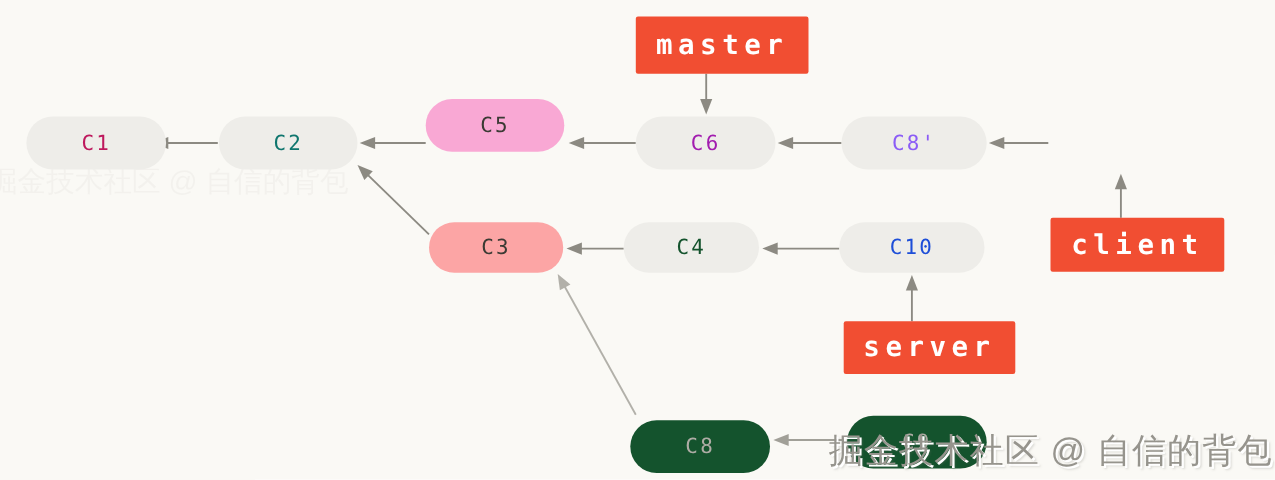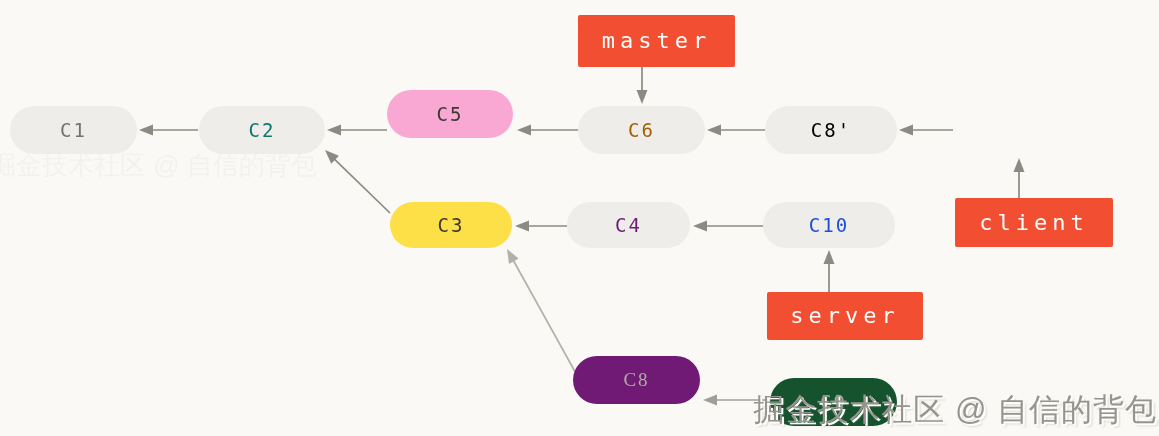--- a/index.html
+++ b/index.html
@@ -23,23 +23,24 @@
     text-align:center;
     font-size:19px;
     letter-spacing:2px;
     font-family:"DejaVu Sans Mono","Liberation Mono",monospace;
   }
   .branch-label{
     position:absolute;
     z-index:3;
     border-radius:2px;
     text-align:center;
-    font-size:22px;
+    font-size:25px;
     letter-spacing:5px;
     font-family:"DejaVu Sans Mono","Liberation Mono",monospace;
+    font-weight:bold;
   }
   .watermark{
     position:absolute;
     white-space:nowrap;
     font-family:Liberation Sans, sans-serif;
     pointer-events:none;
   }
   .watermark.main{
     z-index:5;
     right:2px;
@@ -111,26 +112,26 @@
         <line x1="578" y1="377" x2="512.8207531180375" y2="259.493752100124" stroke="#8c8a82" stroke-width="1.7"></line>
         <polygon points="507,249 518.600515016934,258.57486560437746 508.98124225848693,263.91055596257854" fill="#8c8a82"></polygon>
       </g>
       <g opacity="0.8">
         <line x1="768" y1="400" x2="715" y2="400" stroke="#8c8a82" stroke-width="1.7"></line>
         <polygon points="703,400 717,394.5 717,405.5" fill="#8c8a82"></polygon>
       </g>
     </svg>
   <div class="watermark ghost">掘金技术社区 @ 自信的背包</div>
   <div class="watermark main">掘金技术社区 @ 自信的背包</div>
-<div class="node" style="left: 10px; top: 106px; width: 127px; height: 48px; line-height: 48px; background: rgb(238, 237, 233); color: #737373;">C1</div>
+<div class="node" style="left: 24px; top: 106px; width: 127px; height: 48px; line-height: 48px; background: rgb(238, 237, 233); color: #be185d;">C1</div>
     <div class="node" style="left: 199px; top: 106px; width: 126px; height: 48px; line-height: 48px; background: rgb(238, 237, 233); color: #0f766e; text-align: center;">C2</div>
     <div class="node" style="left: 387px; top: 90px; width: 126px; height: 48px; line-height: 48px; background: #f9a8d4; color: rgb(59, 58, 52);">C5</div>
-    <div class="node" style="left: 578px; top: 106px; width: 127px; height: 48px; line-height: 48px; background: rgb(238, 237, 233); color: #a16207;">C6</div>
-    <div class="node" style="left: 765px; top: 106px; width: 132px; height: 48px; line-height: 48px; background: rgb(238, 237, 233); color: #000000;">C8'</div>
-    <div class="node" style="left: 390px; top: 202px; width: 122px; height: 46px; line-height: 46px; background: #fde047; color: rgb(59, 58, 52);">C3</div>
-    <div class="node" style="left: 567px; top: 202px; width: 123px; height: 46px; line-height: 46px; background: rgb(238, 237, 233); color: #701a75;">C4</div>
+    <div class="node" style="left: 578px; top: 106px; width: 127px; height: 48px; line-height: 48px; background: rgb(238, 237, 233); color: #a21caf;">C6</div>
+    <div class="node" style="left: 765px; top: 106px; width: 132px; height: 48px; line-height: 48px; background: rgb(238, 237, 233); color: #8b5cf6;">C8'</div>
+    <div class="node" style="left: 390px; top: 202px; width: 122px; height: 46px; line-height: 46px; background: #fca5a5; color: rgb(59, 58, 52);">C3</div>
+    <div class="node" style="left: 567px; top: 202px; width: 123px; height: 46px; line-height: 46px; background: rgb(238, 237, 233); color: #14532d;">C4</div>
     <div class="node" style="left: 763px; top: 202px; width: 132px; height: 46px; line-height: 46px; background: rgb(238, 237, 233); color: #1d4ed8;">C10</div>
-    <div class="node" style="left: 573px; top: 356px; width: 127px; height: 48px; line-height: 48px; background: #701a75; color: rgb(174, 172, 165); font-family: Liberation Serif, serif;">C8</div>
+    <div class="node" style="left: 573px; top: 382px; width: 127px; height: 48px; line-height: 48px; background: #14532d; color: rgb(174, 172, 165);">C8</div>
     <div class="node" style="left: 770px; top: 378px; width: 127px; height: 48px; line-height: 48px; background: #14532d; color: rgb(174, 172, 165);">C9</div>
     <div class="branch-label" style="left: 578px; top: 15px; width: 157px; height: 52px; line-height: 52px; background: rgb(241, 78, 50); color: rgb(255, 255, 255);">master</div>
     <div class="branch-label" style="left: 767px; top: 292px; width: 156px; height: 48px; line-height: 48px; background: rgb(241, 78, 50); color: rgb(255, 255, 255);">server</div>
     <div class="branch-label" style="left: 955px; top: 198px; width: 158px; height: 49px; line-height: 49px; background: rgb(241, 78, 50); color: rgb(255, 255, 255);">client</div>
   </div>
 
 </body></html>

